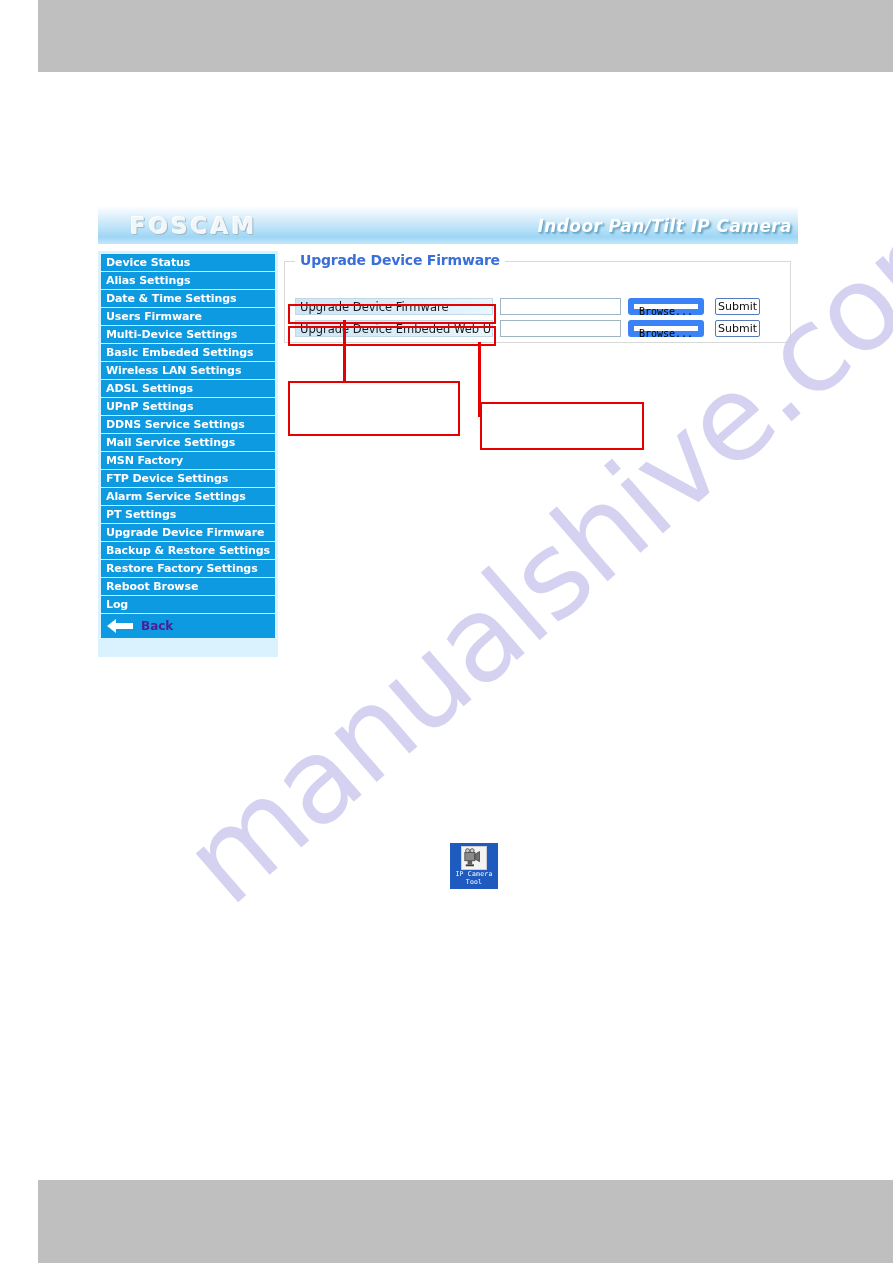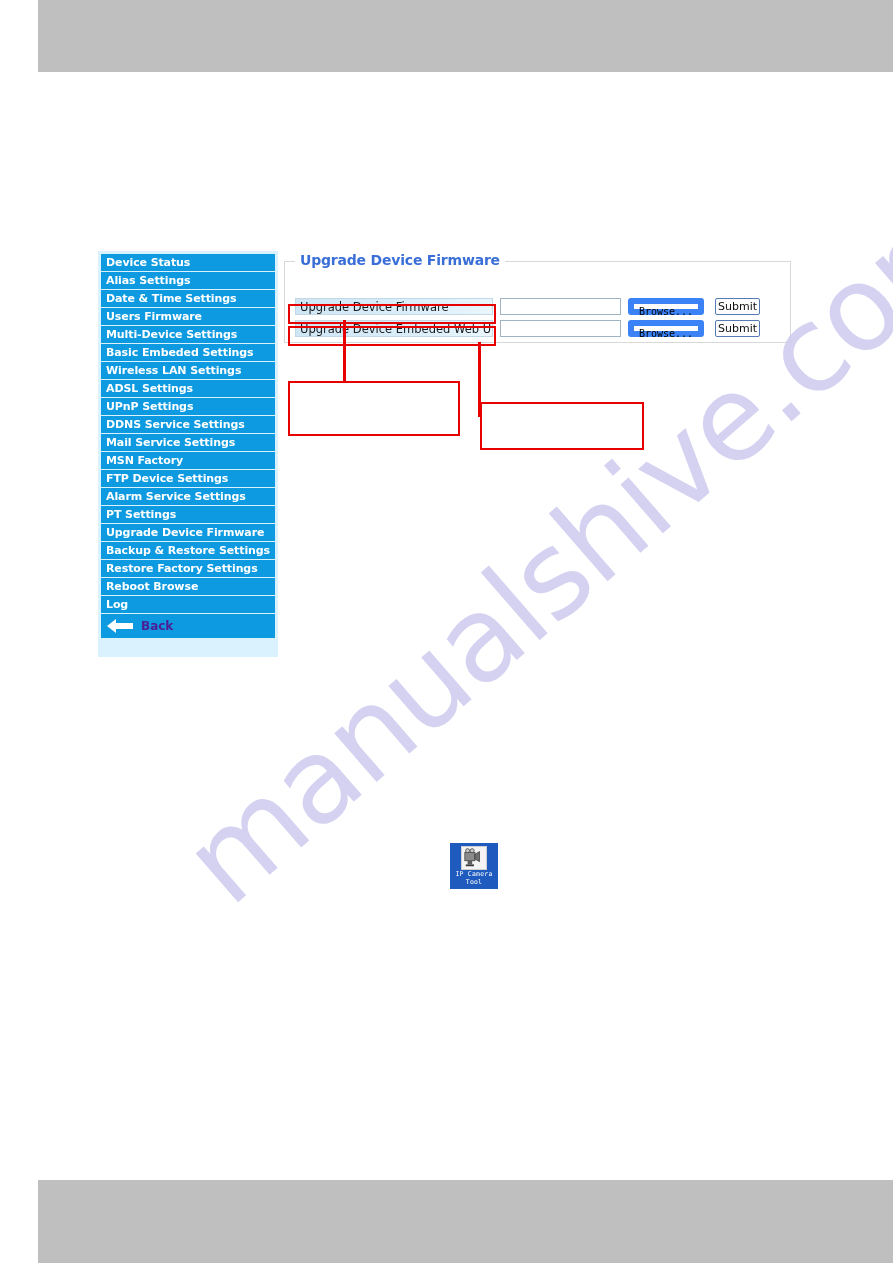--- a/index.html
+++ b/index.html
@@ -327,20 +327,24 @@
 
 <div class="band" id="band-top"></div>
 <div class="band" id="band-bottom"></div>
 
 <div id="watermark">
   <div class="wm-text">manualshive.com</div>
 </div>
 
 <div id="camera-ui">
 
+  <div id="ui-header">
+    <div id="brand-logo">FOSCAM</div>
+    <div id="product-title">Indoor Pan/Tilt IP Camera</div>
+  </div>
 
   <div id="ui-body">
 
     <div id="sidebar">
       <div class="nav-item">Device Status</div>
       <div class="nav-item">Alias Settings</div>
       <div class="nav-item">Date &amp; Time Settings</div>
       <div class="nav-item">Users Firmware</div>
       <div class="nav-item">Multi-Device Settings</div>
       <div class="nav-item">Basic Embeded Settings</div>

